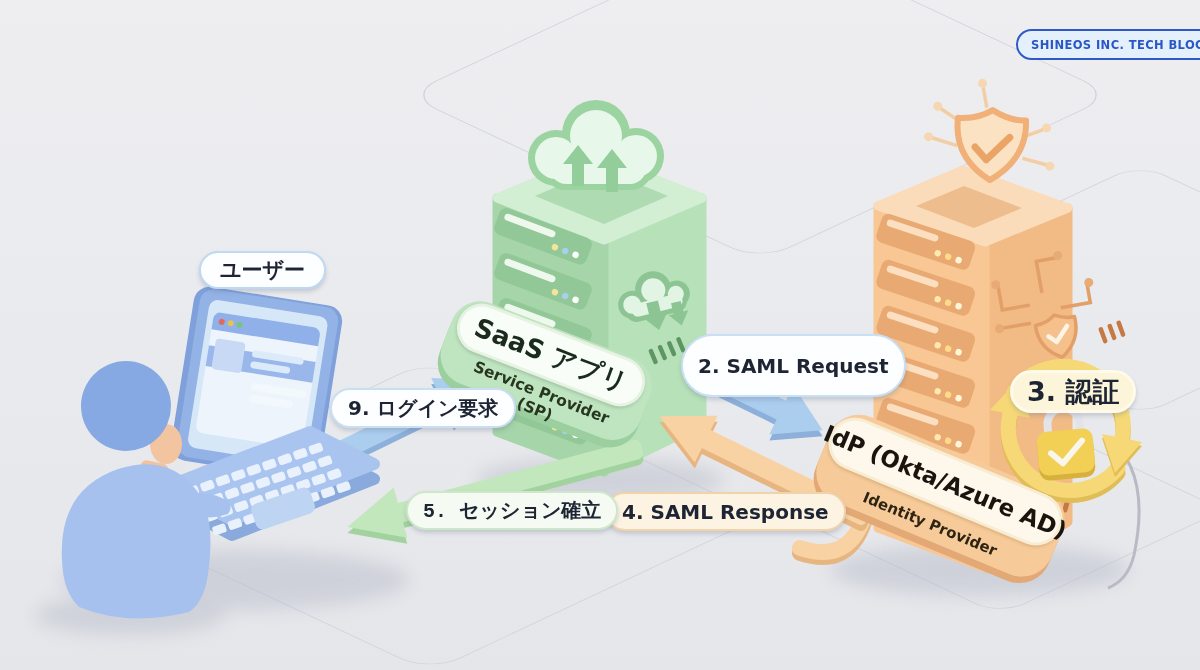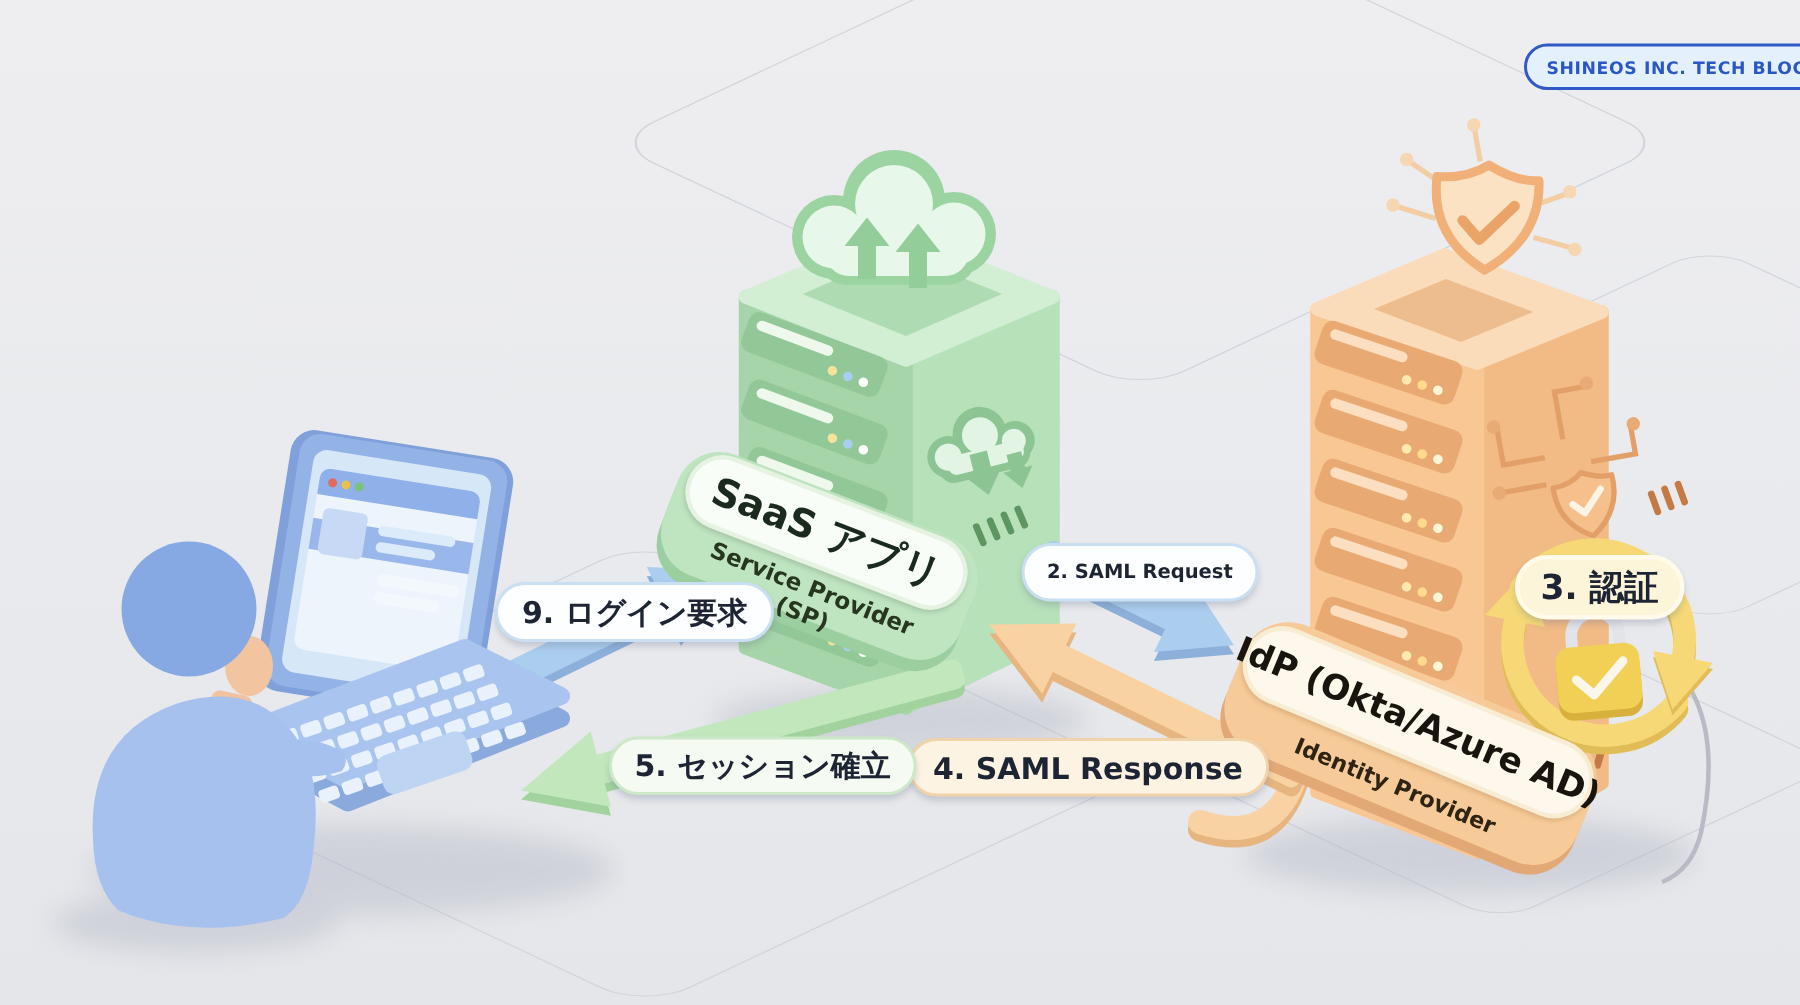--- a/index.html
+++ b/index.html
@@ -14,24 +14,24 @@
     border-radius:999px;font-weight:bold;color:#1d2433;background:#fdfeff;
     box-shadow:0 3px 4px rgba(105,115,140,.28);white-space:nowrap;
   }
   .badge{
     left:1016px;top:29px;height:27px;padding:0 13px;font-size:11.5px;
     letter-spacing:.4px;border:2px solid #2e59c6;color:#2b57c6;background:#e4f1fc;
     box-shadow:none;
   }
   .user-label{left:199px;top:251px;height:34px;padding:0 19px;font-size:21px;border:2.5px solid #bed9f1;}
   .step1{left:330px;top:388px;height:36px;padding:0 16px;font-size:20px;border:2.5px solid #c9dff3;}
-  .step2{left:681px;top:334px;height:35px;padding:0 15px;font-size:13px;border:2.5px solid #c9dff3;margin-top:28px;}
-  .step3{left:1010px;top:370px;height:37px;padding:0 14px;font-size:23px;background:#fdf5d9;border:3px solid #fffaea;}
+  .step2{left:681px;top:334px;height:35px;padding:12px 15px;font-size:20px;border:2.5px solid #c9dff3;}
+  .step3{left:1010px;top:370px;height:37px;padding:0 14px;font-size:27px;background:#fdf5d9;border:3px solid #fffaea;}
   .step4{left:605px;top:492px;height:35px;padding:0 15px;font-size:20px;background:#fcf3e3;border:2.5px solid #f1d3a9;text-align:right;}
-  .step5{left:406px;top:491px;height:35px;padding:0 15px;font-size:20px;background:#f5fbf2;border:2.5px solid #cde8c9;}
+  .step5{left:406px;top:491px;height:35px;padding:0 15px;font-size:20px;background:#f5fbf2;border:2.5px solid #cde8c9;font-family:Liberation Mono, monospace;}
   .saas-pill{
     left:452px;top:330px;width:192px;height:44px;font-size:26px;border:3px solid #e6f3e3;
     background:#f9fdf8;transform:rotate(21deg);color:#1a2b1e;box-shadow:0 2px 3px rgba(90,120,90,.25);
   }
   .sp-sub{
     position:absolute;left:449px;top:383px;width:178px;text-align:center;font-size:15.5px;
     font-weight:bold;color:#27361f;transform:rotate(21.5deg);
   }
   .idp-pill{
     left:821px;top:455px;width:243px;height:47px;font-size:23px;border:3px solid #f8ecd3;
@@ -396,20 +396,21 @@
     <ellipse cx="166" cy="444" rx="16" ry="20" fill="#f2c5a0"></ellipse>
     <rect x="140" y="462" width="28" height="16" rx="6" fill="#f0c29e" transform="rotate(12 154 470)"></rect>
     <circle cx="126" cy="406" r="45" fill="#87a9e3"></circle>
     <path d="M 62,560 Q 58,490 118,469 Q 169,453 197,491 Q 215,516 209,566 Q 206,601 189,612 Q 128,627 79,607 Q 63,592 62,560 Z" fill="#a6c1ee"></path>
     <path d="M 182,498 Q 205,488 226,500 Q 234,506 228,514 Q 206,521 188,514 Z" fill="#a6c1ee"></path>
   </g>
 </svg>
 
 <div class="pill badge">SHINEOS INC. TECH BLOG</div>
 
+<div class="pill user-label">ユーザー</div>
 
 <div class="pill saas-pill">SaaS アプリ</div>
 <div class="sp-sub">Service Provider (SP)</div>
 
 <div class="pill idp-pill">IdP (Okta/Azure AD)</div>
 <div class="idp-sub">Identity Provider</div>
 
 <div class="pill step1">9. ログイン要求</div>
 <div class="pill step2">2. SAML Request</div>
 <div class="pill step3">3. 認証</div>

